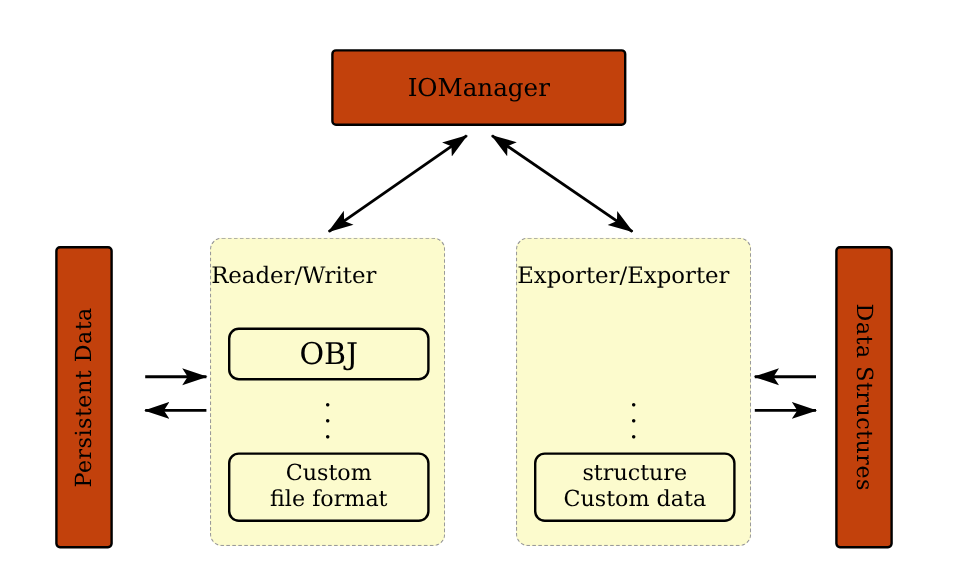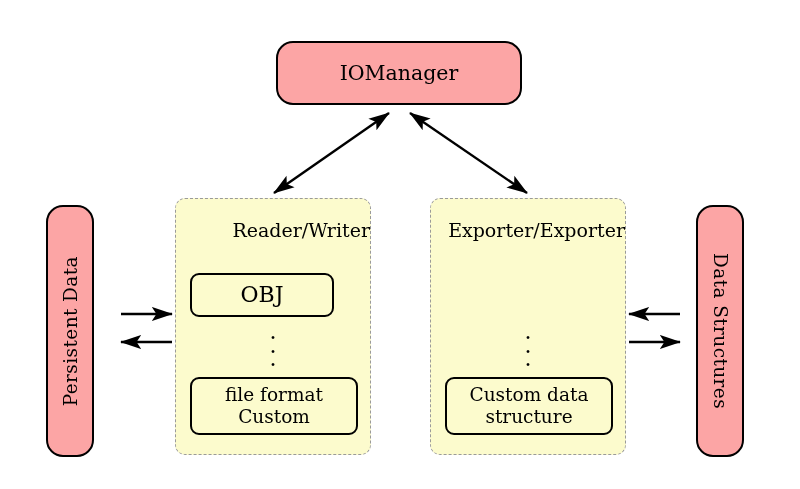--- a/index.html
+++ b/index.html
@@ -14,23 +14,23 @@
     position: relative;
     width: 800px;
     height: 489px;
     background: #ffffff;
     overflow: hidden;
   }
   .abs { position: absolute; }
 
   
   .box-white {
-    background: #fca5a5;
+    background: #c2410c;
     border: 2.4px solid #000000;
-    border-radius: 17px;
+    border-radius: 4px;
     box-sizing: border-box;
     display: flex;
     align-items: center;
     justify-content: center;
     text-align: center;
     color: #000;
   }
 
   
   .panel {
@@ -85,33 +85,33 @@
 
   
   #panel-reader { left: 175px; top: 198px; width: 196px; height: 257px; }
   #panel-importer { left: 430px; top: 198px; width: 196px; height: 257px; }
 
   .panel-title {
     position: absolute;
     top: 20px;
     left: 0;
     width: 100%;
-    text-align: right;
+    text-align: left;
     font-size: 19px;
     color: #000;
     white-space: nowrap;
   }
 
   .inner-top {
     position: absolute;
     left: 14px;
     top: 74px;
-    width: 144px;
+    width: 168px;
     height: 44px;
-    font-size: 22px;
+    font-size: 25px;
     text-align: center;
   }
   .inner-bottom {
     position: absolute;
     left: 14px;
     top: 178px;
     width: 168px;
     height: 58px;
     font-size: 18.5px;
   }
@@ -184,37 +184,37 @@
     </div>
 
     <div class="ellipsis">
       <span>.</span>
       <span>.</span>
       <span>.</span>
     </div>
 
     <div class="box-inner inner-bottom">
       <div>
+        <div>Custom</div>
         <div>file format</div>
-        <div>Custom</div>
       </div>
     </div>
   </div>
 
   <div class="abs panel" id="panel-importer">
     <div class="panel-title">Exporter/Exporter</div>
 
 
     <div class="ellipsis">
       <span>.</span>
       <span>.</span>
       <span>.</span>
     </div>
 
     <div class="box-inner inner-bottom">
       <div>
+        <div>structure</div>
         <div>Custom data</div>
-        <div>structure</div>
       </div>
     </div>
   </div>
 
 </div>
 
 </body></html>

